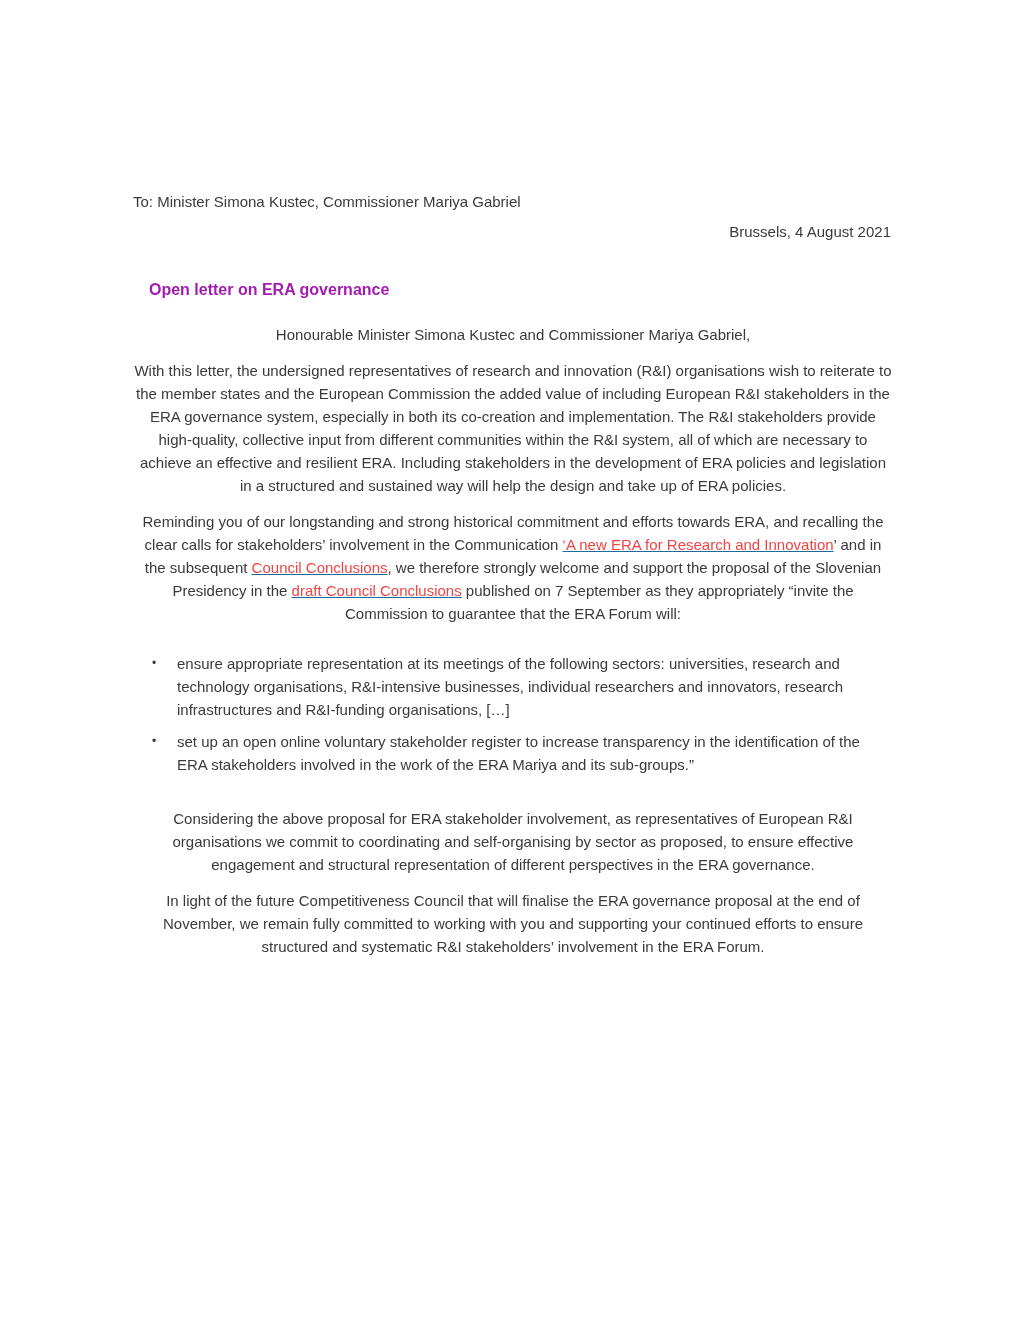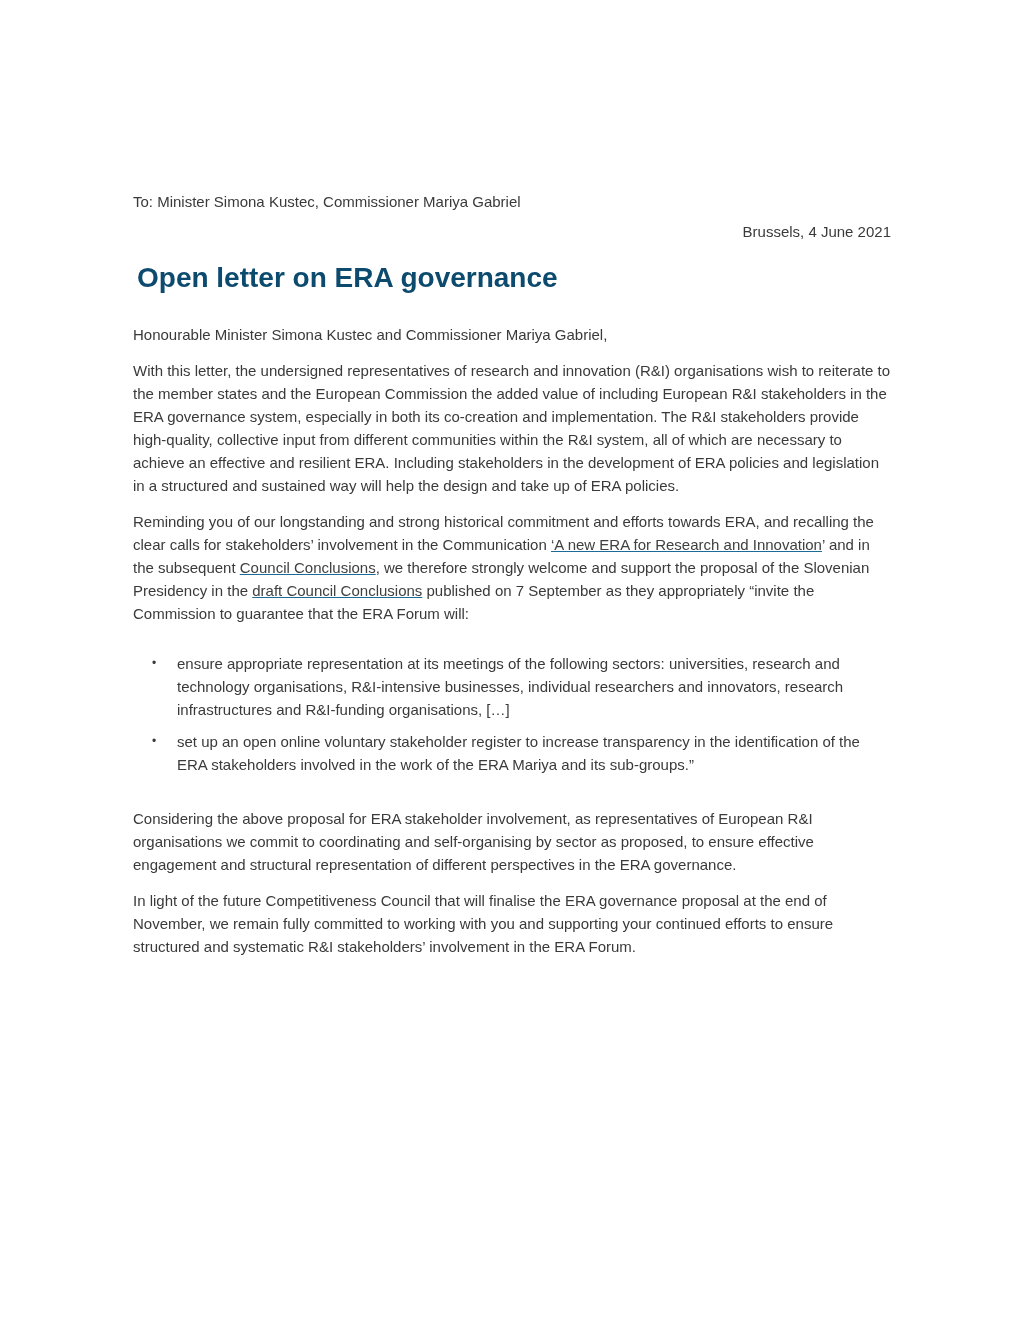--- a/index.html
+++ b/index.html
@@ -36,43 +36,44 @@
       right: 2px;
       font-size: 15px;
       line-height: 20px;
       white-space: nowrap;
       text-align: right;
     }
     .title {
       position: absolute;
       top: 257px;
       left: 0;
-      margin: 4px;
-      font-size: 28px;
+      margin: 16px;
+      font-size: 16px;
       line-height: 34px;
       font-weight: bold;
-      color: #0c4a6e;
+      color: #a21caf;
       white-space: nowrap;
     }
     .body-text {
       position: absolute;
       top: 323px;
       left: 0;
       width: 760px;
       font-size: 15px;
       line-height: 23px;
     }
     .body-text p {
       margin: 0 0 13px 0;
+      text-align: center;
     }
     .body-text p.salutation {
       margin-bottom: 13px;
     }
     a.doc-link {
-      color: #404040;
+      color: #ef4444;
       text-decoration: underline;
       text-decoration-color: #1c6a96;
     }
     ul.quote-list {
       list-style: none;
       margin: 0 0 13px 0;
       padding: 14px 0 0 0;
     }
     ul.quote-list li {
       position: relative;
@@ -87,21 +88,21 @@
     }
     .spacer {
       height: 18px;
     }
   </style>
 </head>
 <body>
 
 <div class="page">
   <div class="to-line">To: Minister Simona Kustec, Commissioner Mariya Gabriel</div>
-  <div class="date-line">Brussels, 4 June 2021</div>
+  <div class="date-line">Brussels, 4 August 2021</div>
   <h1 class="title">Open letter on ERA governance</h1>
 
   <div class="body-text">
     <p class="salutation">Honourable Minister Simona Kustec and Commissioner Mariya Gabriel,</p>
 
     <p>With this letter, the undersigned representatives of research and innovation (R&amp;I) organisations wish to reiterate to the member states and the European Commission the added value of including European R&amp;I stakeholders in the ERA governance system, especially in both its co-creation and implementation. The R&amp;I stakeholders provide high-quality, collective input from different communities within the R&amp;I system, all of which are necessary to achieve an effective and resilient ERA. Including stakeholders in the development of ERA policies and legislation in a structured and sustained way will help the design and take up of ERA policies.</p>
 
     <p><span>Reminding you of our longstanding and strong historical commitment and efforts towards ERA, and recalling the clear calls  for stakeholders’ involvement in the Communication </span><a class="doc-link" href="#">‘A new ERA for Research and Innovation</a><span>’ and in the subsequent </span><a class="doc-link" href="#">Council Conclusions</a><span>, we therefore strongly welcome and support the proposal of the Slovenian Presidency in the </span><a class="doc-link" href="#">draft Council Conclusions</a><span> published on 7 September as they appropriately “invite the Commission to guarantee that the ERA Forum will:</span></p>
 
     <ul class="quote-list">

